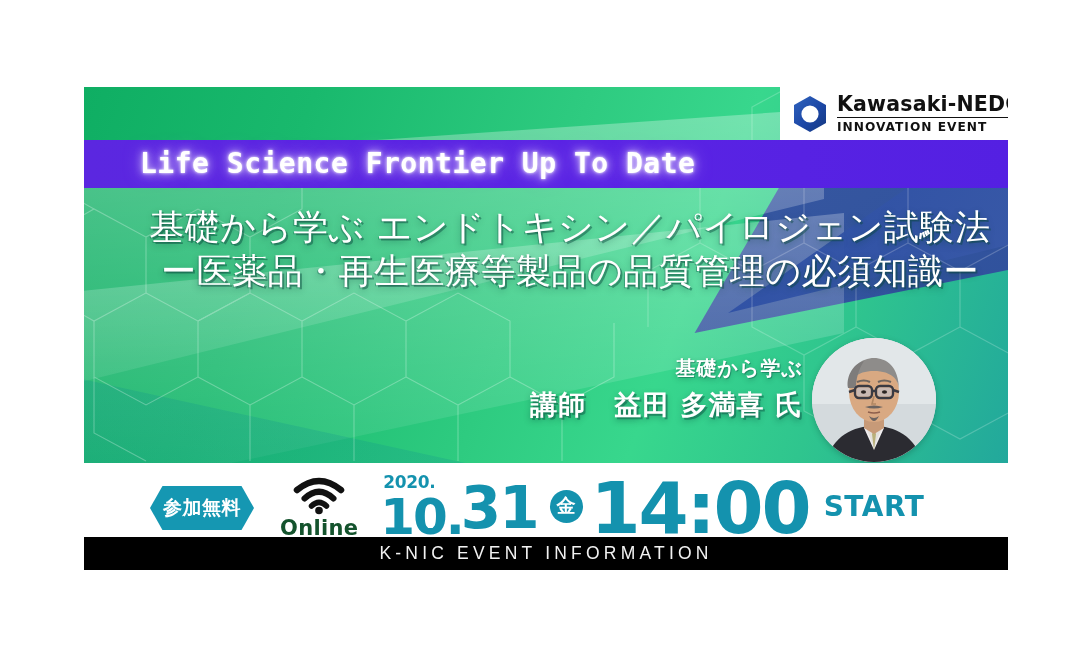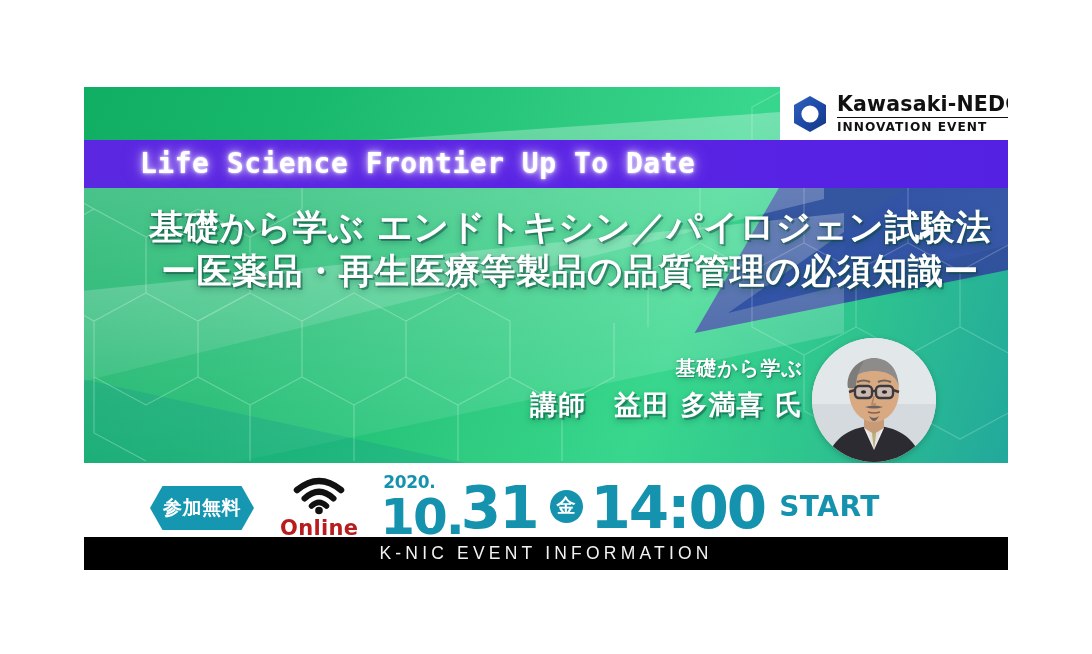--- a/index.html
+++ b/index.html
@@ -91,21 +91,21 @@
     text-shadow:0 0 9px rgba(255,255,255,.85),0 0 18px rgba(200,170,255,.75),0 0 3px #fff;
   }
 
   
   .titlewrap{
     position:absolute;left:0;top:120px;width:924px;
     text-align:center;
   }
   .title-l1,.title-l2{
     font-family:"DejaVu Sans","Liberation Sans",sans-serif;
-    font-weight:700;color:#ffffff;white-space:nowrap;
+    font-weight:400;color:#ffffff;white-space:nowrap;
     letter-spacing:.5px;
     text-shadow:
       2px 2px 0 rgba(8,70,60,.45),
       -1px 1px 0 rgba(8,70,60,.30),
       0 3px 7px rgba(0,60,50,.40);
     margin-left: 48px;
   }
   .title-l1{font-size:35px;line-height:1.18;}
   .title-l2{font-size:35px;line-height:1.22;margin-top:2px;}
 
@@ -147,21 +147,21 @@
   .freehex span{
     font-family:"DejaVu Sans",sans-serif;font-size:19px;font-weight:700;color:#fff;
     letter-spacing:.5px;
   }
   .online{
     margin-left:26px;flex:0 0 auto;display:flex;flex-direction:column;align-items:center;
   }
   .online svg{display:block;}
   .online .olabel{
     margin-top:1px;font-family:"DejaVu Sans",sans-serif;font-size:21px;font-weight:700;
-    color:#b91c1c;letter-spacing:.3px;
+    color:#14532d;letter-spacing:.3px;
   }
   .datenum{margin-left:22px;flex:0 0 auto;display:flex;align-items:flex-end;color:#1492ae;}
   .dn-col{display:flex;flex-direction:column;align-items:flex-start;line-height:1;}
   .dn-year{
     font-family:"DejaVu Sans",sans-serif;font-size:17px;font-weight:700;
     letter-spacing:-.3px;margin-left:3px;margin-bottom:1px;
   }
   .dn-month{
     font-family:"DejaVu Sans",sans-serif;font-size:50px;font-weight:700;letter-spacing:-2px;
   }
@@ -172,21 +172,21 @@
   .dowcircle{
     margin-left:12px;flex:0 0 auto;width:33px;height:33px;border-radius:50%;
     background:#1492ae;display:flex;align-items:center;justify-content:center;
     margin-bottom:4px;
   }
   .dowcircle span{
     font-family:"DejaVu Sans",sans-serif;font-size:19px;font-weight:700;color:#fff;
   }
   .timetxt{
     margin-left:8px;flex:0 0 auto;
-    font-family:"DejaVu Sans",sans-serif;font-size:58px;font-weight:700;
+    font-family:"DejaVu Sans",sans-serif;font-size:72px;font-weight:700;
     color:#1492ae;letter-spacing:-2px;line-height:1;
   }
   .starttxt{
     margin-left:14px;flex:0 0 auto;margin-bottom:4px;
     font-family:"DejaVu Sans",sans-serif;font-size:28px;font-weight:700;
     color:#1492ae;letter-spacing:.5px;
   }
 
   
   .footer{

